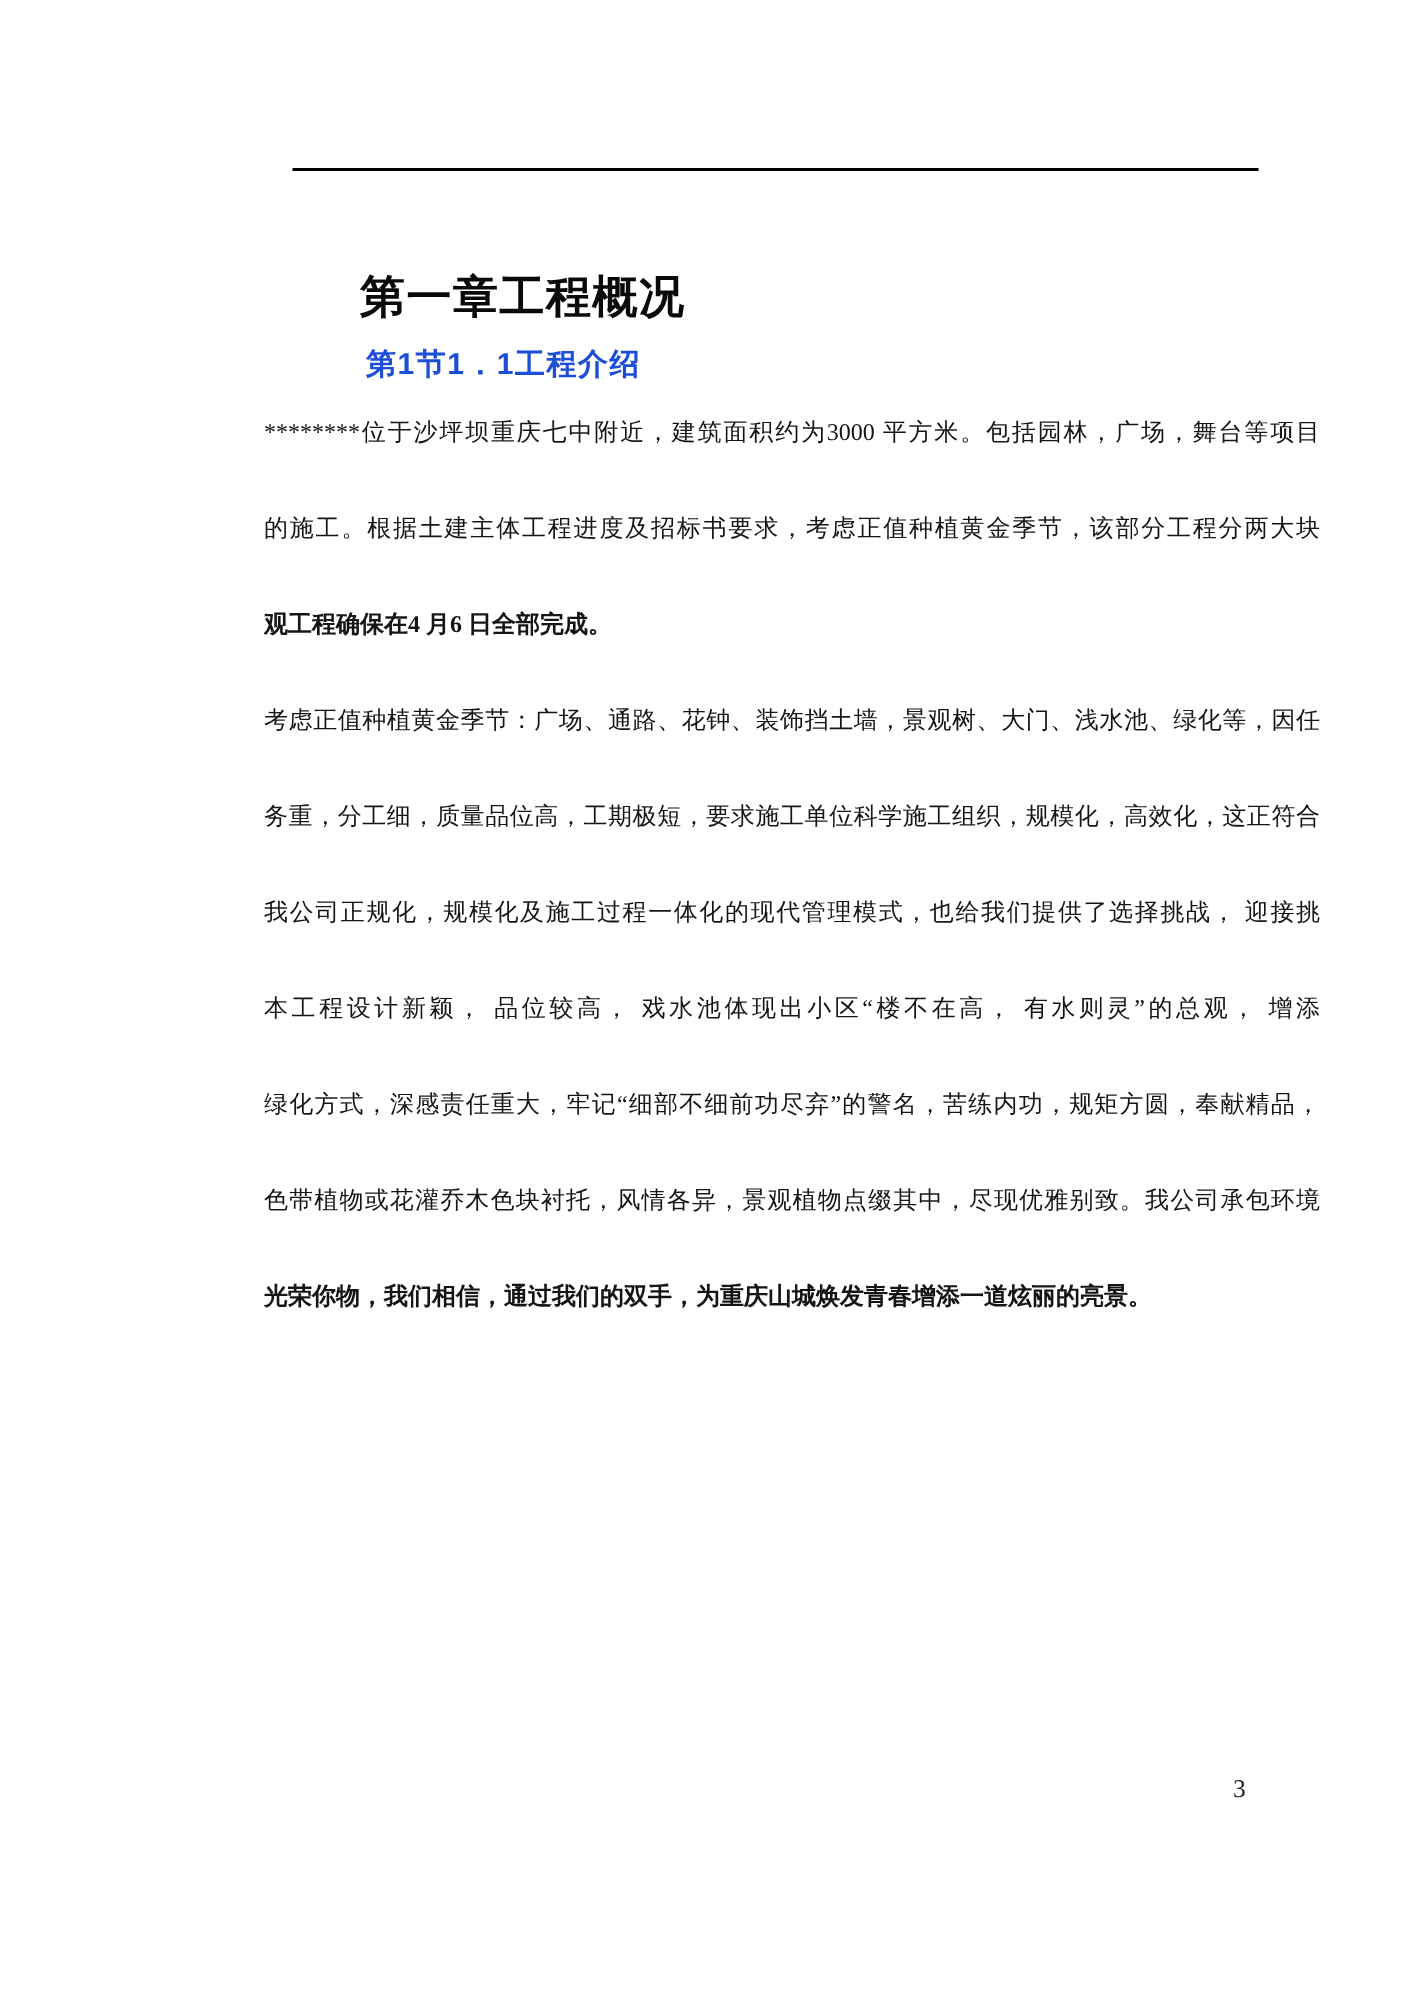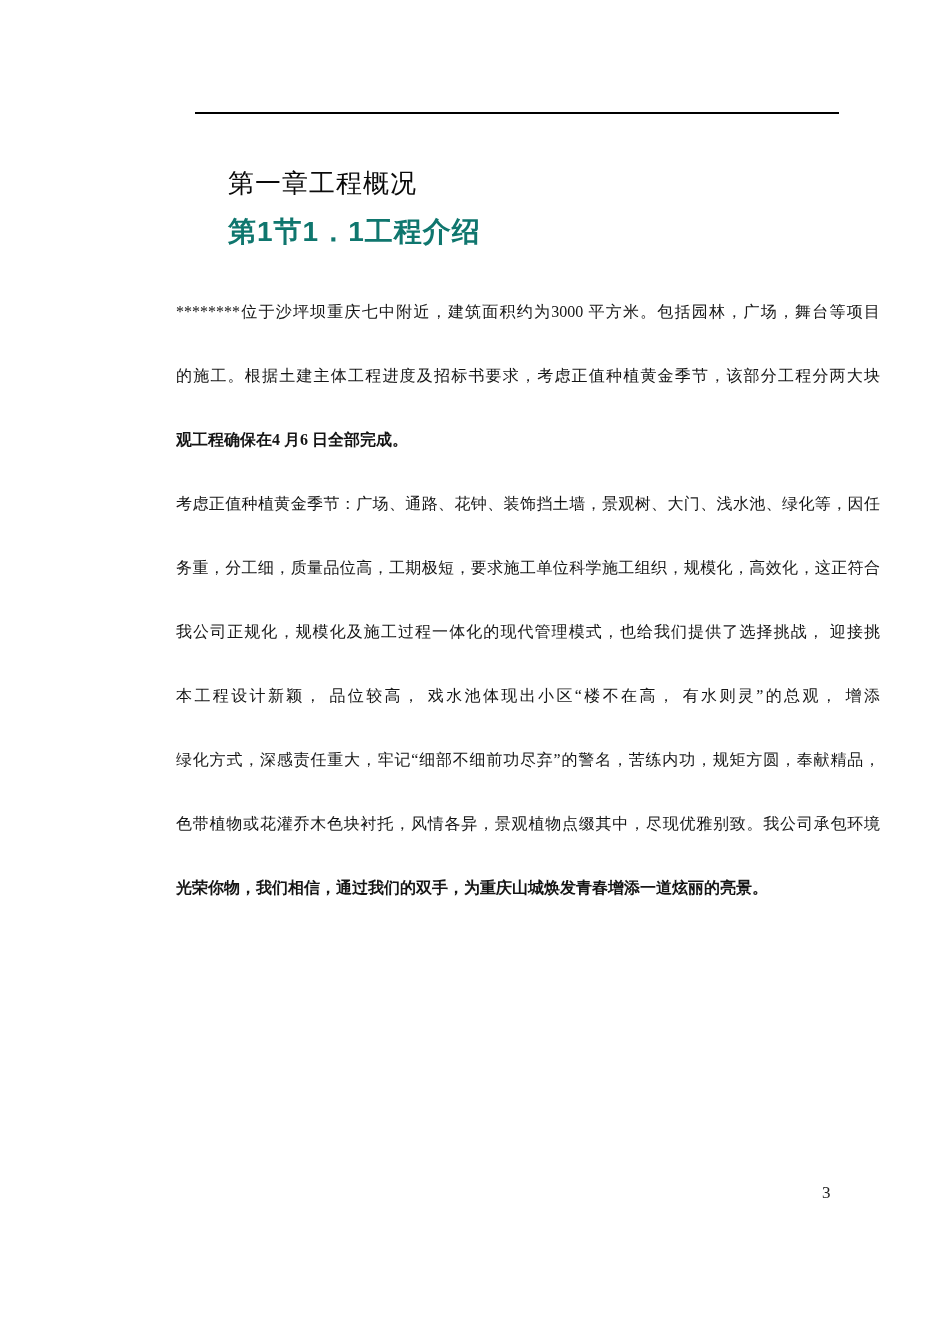--- a/index.html
+++ b/index.html
@@ -21,44 +21,44 @@
     left: 195px;
     top: 112px;
     width: 644px;
     height: 2px;
     background: #000000;
   }
   .heading-chapter {
     position: absolute;
     left: 228px;
     top: 166px;
-    margin: 0;
+    margin: 12px;
     font-family: "Liberation Sans", "DejaVu Sans", sans-serif;
-    font-size: 26px;
-    font-weight: 400;
+    font-size: 30px;
+    font-weight: 700;
     letter-spacing: 1px;
     color: #0a0a0a;
     white-space: nowrap;
   }
   .heading-section {
     position: absolute;
     left: 228px;
     top: 213px;
-    margin: 0;
+    margin: 16px;
     font-family: "Liberation Sans", "DejaVu Sans", sans-serif;
-    font-size: 28px;
+    font-size: 20px;
     font-weight: 700;
     letter-spacing: 1px;
-    color: #0f766e;
+    color: #1d4ed8;
     white-space: nowrap;
   }
   .body-text {
     position: absolute;
     left: 176px;
-    top: 280px;
+    top: 257px;
     width: 704px;
     font-size: 16px;
     color: #151515;
   }
   .body-text .line {
     height: 64px;
     line-height: 64px;
     text-align: justify;
     text-align-last: justify;
     overflow: hidden;

